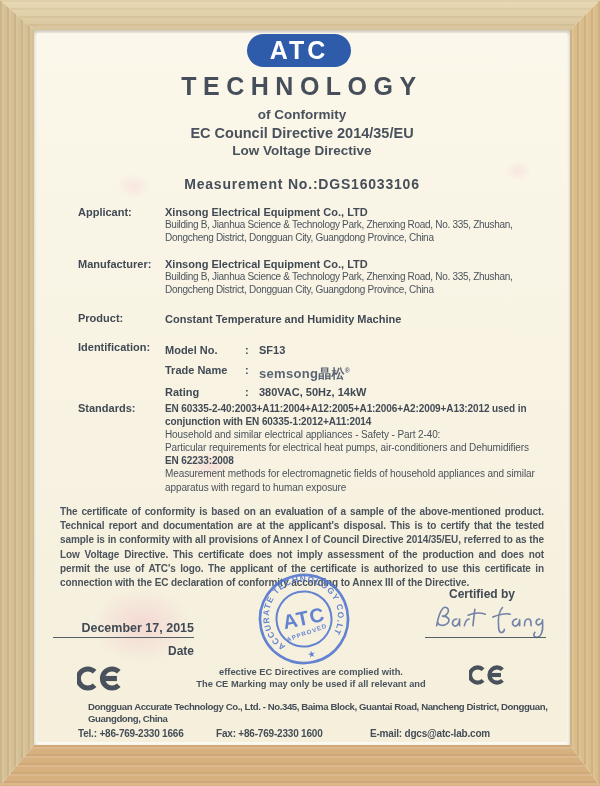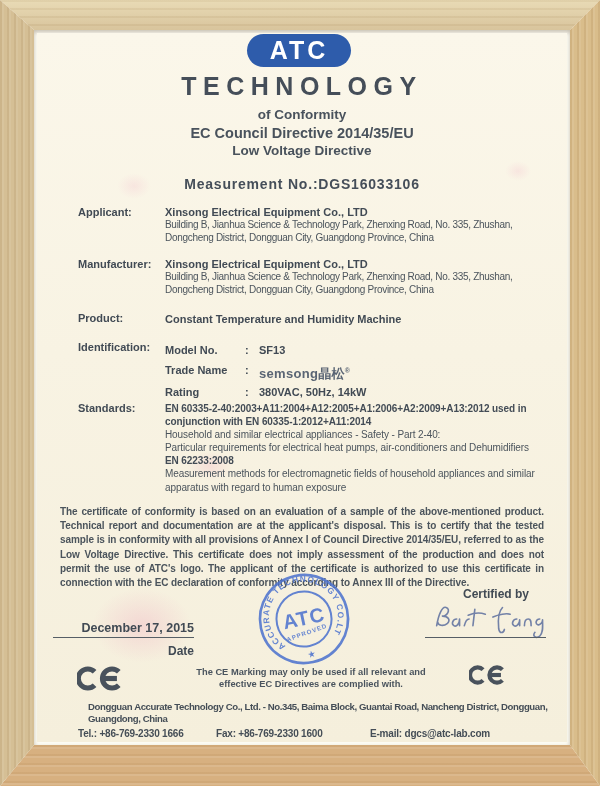--- a/index.html
+++ b/index.html
@@ -52,21 +52,21 @@
   .id-sep{width:14px;font-weight:bold;}
   .id-val{font-weight:bold;}
   .tn-logo{font-weight:bold;font-size:13px;letter-spacing:.3px;color:#5a6574;}
   .tn-logo sup{font-size:7px;}
   .std-line{font-size:10px;letter-spacing:-.1px;line-height:13.1px;white-space:nowrap;color:#4b545c;}
   .std-line.b{font-weight:bold;color:#434c56;}
   
   .decl{left:23px;top:472px;width:484px;text-align:justify;
     font-weight:bold;font-size:10px;letter-spacing:-.1px;line-height:14.2px;color:#4b545c;}
   
-  .certby{left:426px;top:554px;font-weight:bold;font-size:12px;color:#414a54;}
+  .certby{left:412px;top:554px;font-weight:bold;font-size:12px;color:#414a54;}
   .sig{left:393px;top:564px;width:124px;height:42px;}
   .sigline{left:388px;top:604px;width:121px;border-top:1.5px solid #565e66;}
   .dateblock{left:16px;top:588px;width:141px;text-align:right;}
   .dateval{font-weight:bold;font-size:12.5px;color:#414a54;border-bottom:1.5px solid #565e66;padding-bottom:2px;}
   .datelabel{margin-top:6px;font-weight:bold;font-size:12px;color:#414a54;}
   
   .stamp{left:219px;top:538px;width:96px;height:96px;transform:rotate(-12deg);opacity:.88;z-index:3;}
   
   .ce-l{left:40px;top:631px;width:50px;height:29px;}
   .ce-r{left:432px;top:630px;width:40px;height:24px;}
@@ -201,22 +201,22 @@
       <div class="dateval">December 17, 2015</div>
       <div class="datelabel">Date</div>
     </div>
 
     <svg class="abs ce ce-l" viewBox="0 0 62 30">
       <path d="M21.8 6.7 A11.8 11.8 0 1 0 21.8 23.3"></path>
       <path d="M51.8 6.7 A11.8 11.8 0 1 0 51.8 23.3"></path>
       <path d="M33.6 15 H 49.5"></path>
     </svg>
     <div class="abs ce-note">
+      <div>effective EC Directives are complied with.</div>
       <div>The CE Marking may only be used if all relevant and</div>
-      <div>effective EC Directives are complied with.</div>
     </div>
     <svg class="abs ce ce-r" viewBox="0 0 62 30">
       <path d="M21.8 6.7 A11.8 11.8 0 1 0 21.8 23.3"></path>
       <path d="M51.8 6.7 A11.8 11.8 0 1 0 51.8 23.3"></path>
       <path d="M33.6 15 H 49.5"></path>
     </svg>
 
     <div class="abs f-addr">
       <div>Dongguan Accurate Technology Co., Ltd. - No.345, Baima Block, Guantai Road, Nancheng District, Dongguan,</div>
       <div>Guangdong, China</div>

